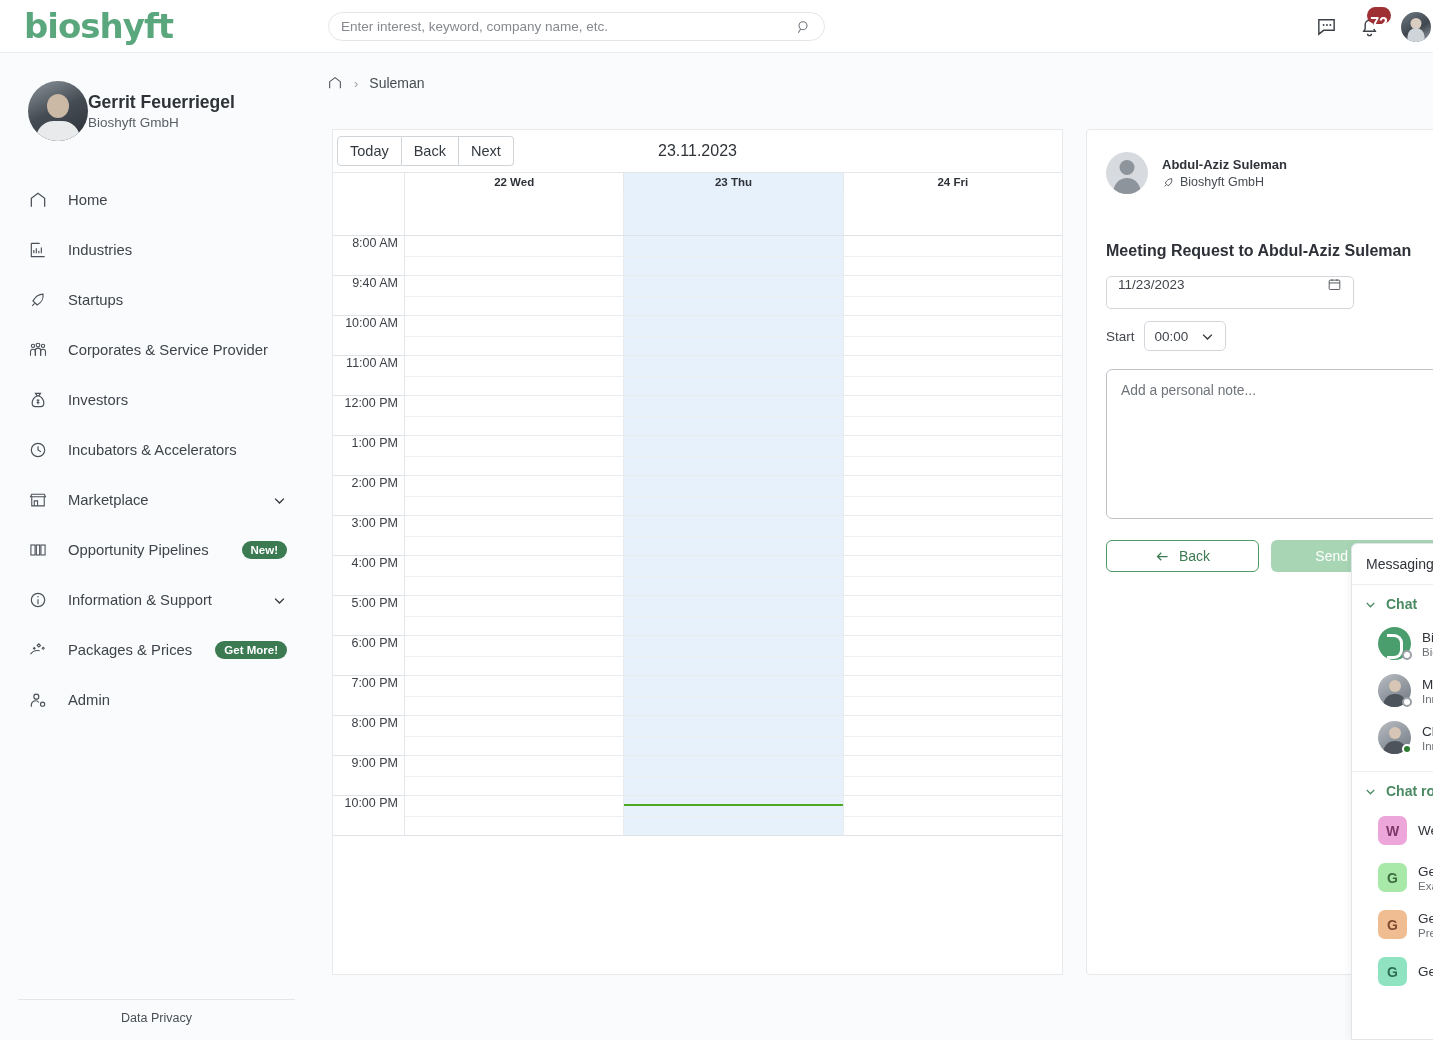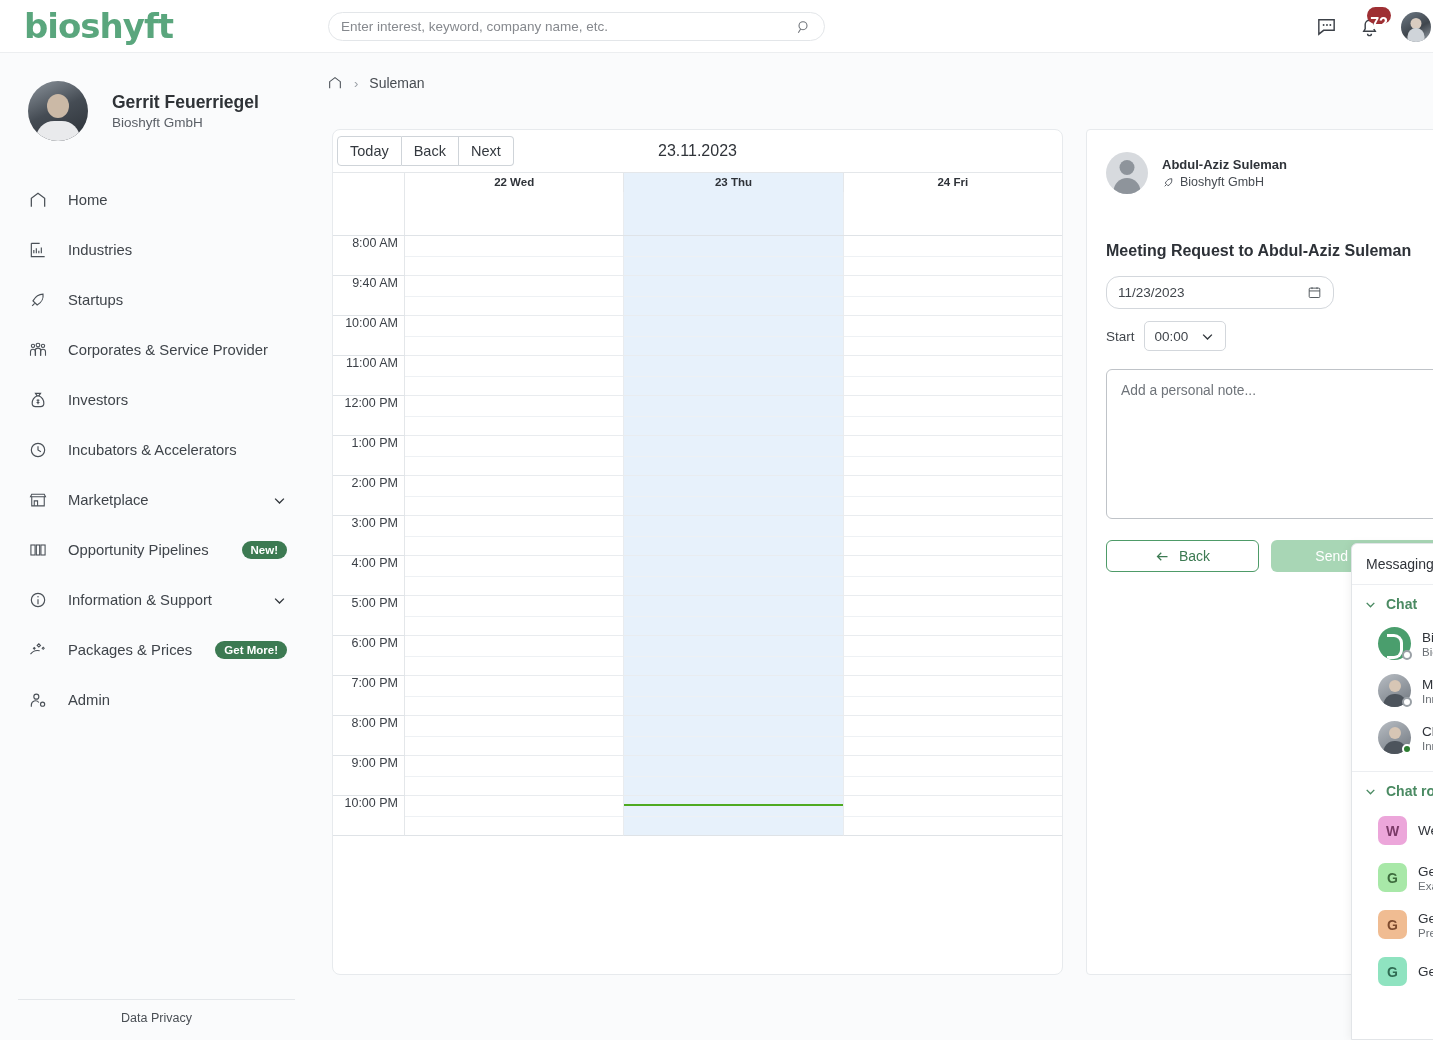--- a/index.html
+++ b/index.html
@@ -75,21 +75,21 @@
     position: relative; overflow: hidden;
   }
   .profile-pic .head {
     position: absolute; left: 50%; top: 22%; transform: translateX(-50%);
     width: 22px; height: 24px; border-radius: 50%; background: #cbb9a6;
   }
   .profile-pic .body {
     position: absolute; left: 50%; bottom: -6px; transform: translateX(-50%);
     width: 44px; height: 26px; border-radius: 18px 18px 0 0; background: #e9eaec;
   }
-  .profile-txt { margin-left: 24px; }
+  .profile-txt { margin-left: 0; }
   .profile-name { font-size: 17.5px; font-weight: bold; color: #2f3337; line-height: 1.25; }
   .profile-org { font-size: 13.5px; color: #5a5f66; margin-top: 1px; }
 
   .nav { margin-top: 34px; }
   .nav-item {
     display: flex; align-items: center; height: 50px;
     padding-left: 28px; padding-right: 26px; cursor: pointer;
     color: #3f444a;
   }
   .nav-ico { width: 20px; height: 20px; flex: 0 0 auto; color: #4a5057; margin-right: 20px; }
@@ -118,21 +118,21 @@
     display: flex; align-items: center; gap: 11px; color: #6b7076;
   }
   .bc-home { width: 16px; height: 16px; color: #4a5057; }
   .bc-home svg { width: 100%; height: 100%; display: block; }
   .bc-sep { font-size: 13px; color: #9aa0a6; }
   .bc-label { font-size: 14px; color: #474c52; }
 
   
   .cal-card {
     position: absolute; left: 332px; top: 129px; width: 731px; height: 846px;
-    background: #fff; border: 1px solid #e7eaed; border-radius: 8px;
+    background: #fff; border: 1px solid #e7eaed; border-radius: 0;
     overflow: hidden;
   }
   .cal-toolbar {
     height: 42px; display: flex; align-items: center; position: relative;
     padding-left: 2px;
   }
   .btn-group { display: flex; margin-left: 2px; }
   .tb-btn {
     border: 1px solid #cfd4d9; background: #fff; color: #34393f;
     font-size: 14.5px; padding: 5px 12px; cursor: pointer;
@@ -203,22 +203,22 @@
   .rp-ava .b { position:absolute; left:50%; bottom:-3px; transform:translateX(-50%);
     width:27px; height:19px; border-radius:14px 14px 0 0; background:#8e949b; }
   .rp-ptxt { margin-left: 14px; }
   .rp-pname { font-size: 13px; font-weight: bold; color: #2f3339; }
   .rp-porg { font-size: 12.5px; color: #474c52; display: flex; align-items: center; gap: 5px; margin-top: 3px; }
   .rocket-ico { width: 13px; height: 13px; color: #4a5057; }
   .rocket-ico svg { width: 100%; height: 100%; display: block; }
 
   .rp-title { font-size: 16px; font-weight: bold; color: #2d3137; margin-top: 48px; }
   .rp-date {
-    margin-top: 16px; width: 228px; height: 33px; border: 1px solid #d3d7dc;
-    border-radius: 13px; display: flex; align-items: center; padding: 0 11px;
+    margin-top: 16px; width: 248px; height: 33px; border: 1px solid #d3d7dc;
+    border-radius: 5px; display: flex; align-items: flex-start; padding: 0 11px;
     cursor: pointer;
   }
   .rp-date .val { flex: 1; font-size: 13.5px; color: #41464c; }
   .cal-ico { width: 15px; height: 15px; color: #4d5359; }
   .cal-ico svg { width: 100%; height: 100%; display: block; }
 
   .rp-startrow { display: flex; align-items: center; gap: 9px; margin-top: 12px; }
   .rp-startlbl { font-size: 13.5px; color: #42474d; }
   .rp-select {
     border: 1px solid #d3d7dc; border-radius: 5px; height: 30px;

